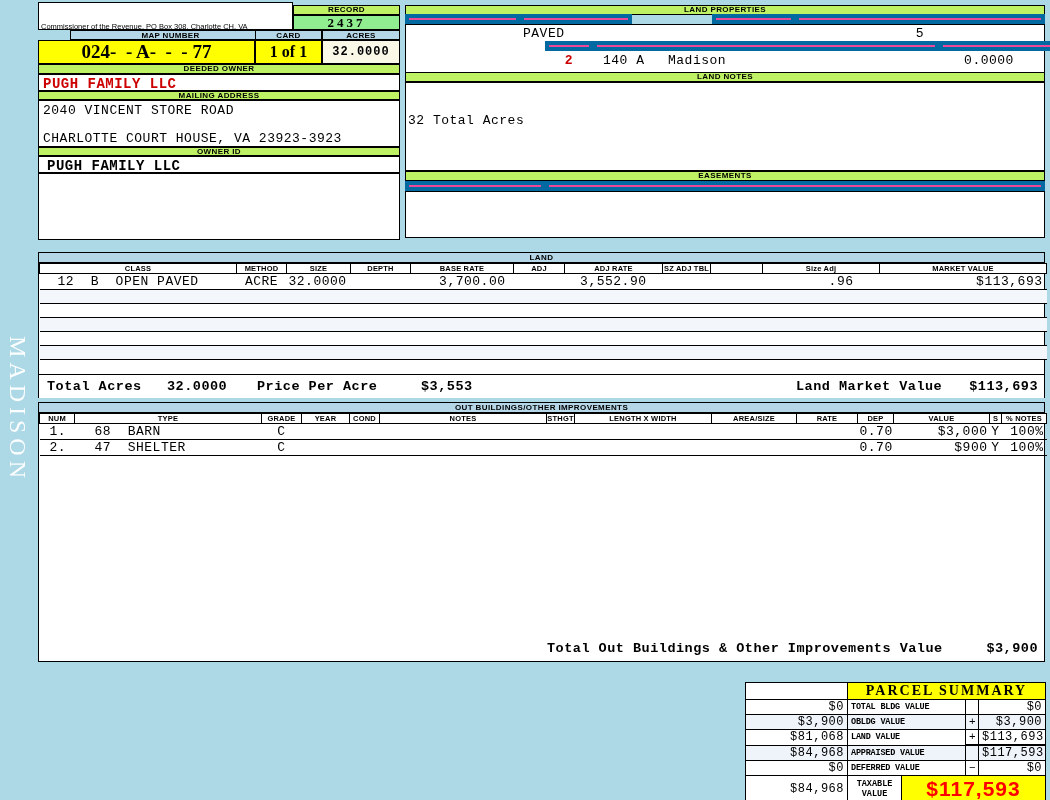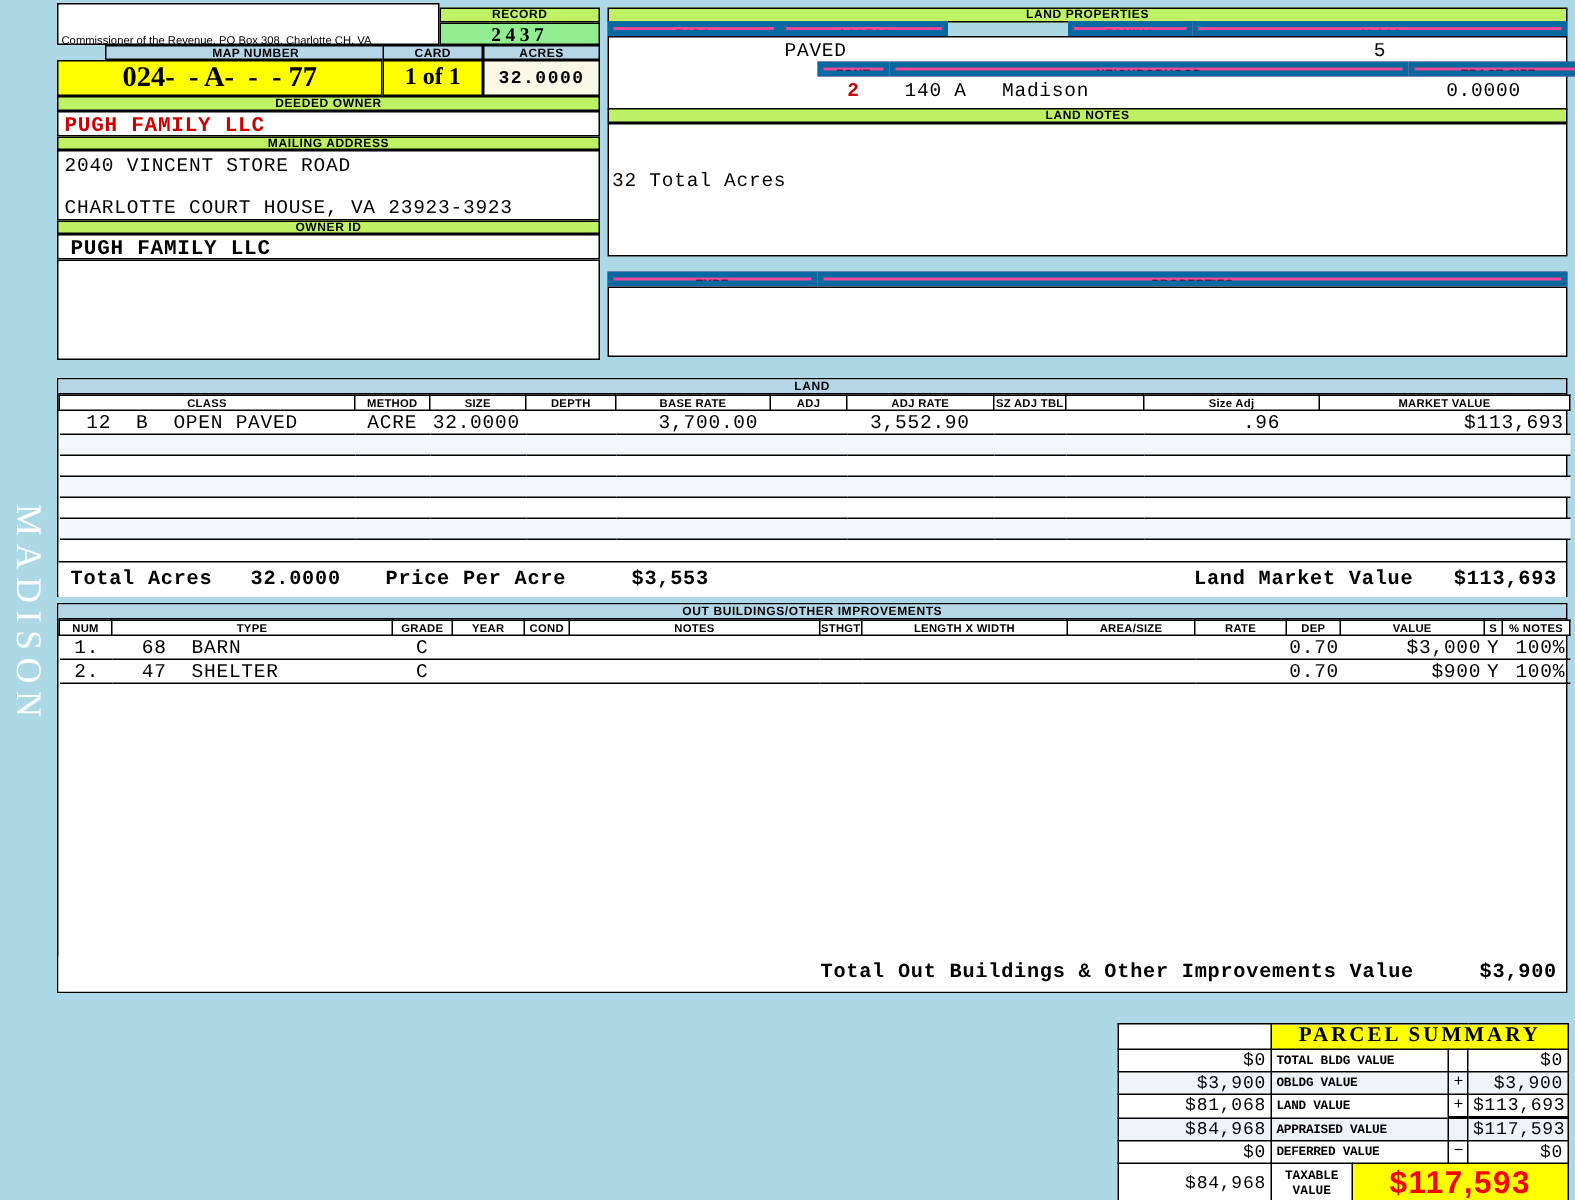--- a/index.html
+++ b/index.html
@@ -142,20 +142,21 @@
     <span class="mono" style="position:absolute; left:197px; top:28px;">140 A</span>
     <span class="mono" style="position:absolute; left:262px; top:28px;">Madison</span>
     <span class="mono" style="position:absolute; left:533px; width:100px; top:28px; text-align:center;">0.0000</span>
   </div>
 
   <div class="bar" style="left:0; top:67px; width:640px; height:10px;">LAND NOTES</div>
   <div class="box" style="left:0; top:77px; width:640px; height:89px;">
     <span class="mono" style="position:absolute; left:2px; top:30px;">32 Total Acres</span>
   </div>
 
+  <div class="bar" style="left:0; top:166px; width:640px; height:10px;">EASEMENTS</div>
   <div class="cellh hlab" style="left:0; top:176px; width:140px; height:10px;">TYPE</div>
   <div class="cellh hlab" style="left:140px; top:176px; width:500px; height:10px;">PROPERTIES</div>
   <div class="box" style="left:0; top:186px; width:640px; height:47px;"></div>
 </div>
 
 <div class="section" style="top:252px; width:1007px; height:146px;">
   <div class="inbar">LAND</div>
   <table class="grid">
     <colgroup>
       <col style="width:197px">

